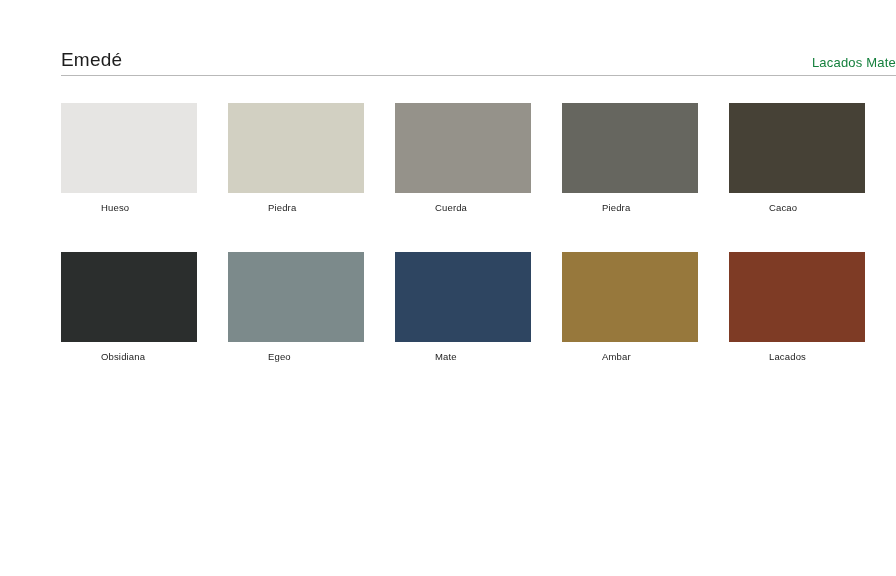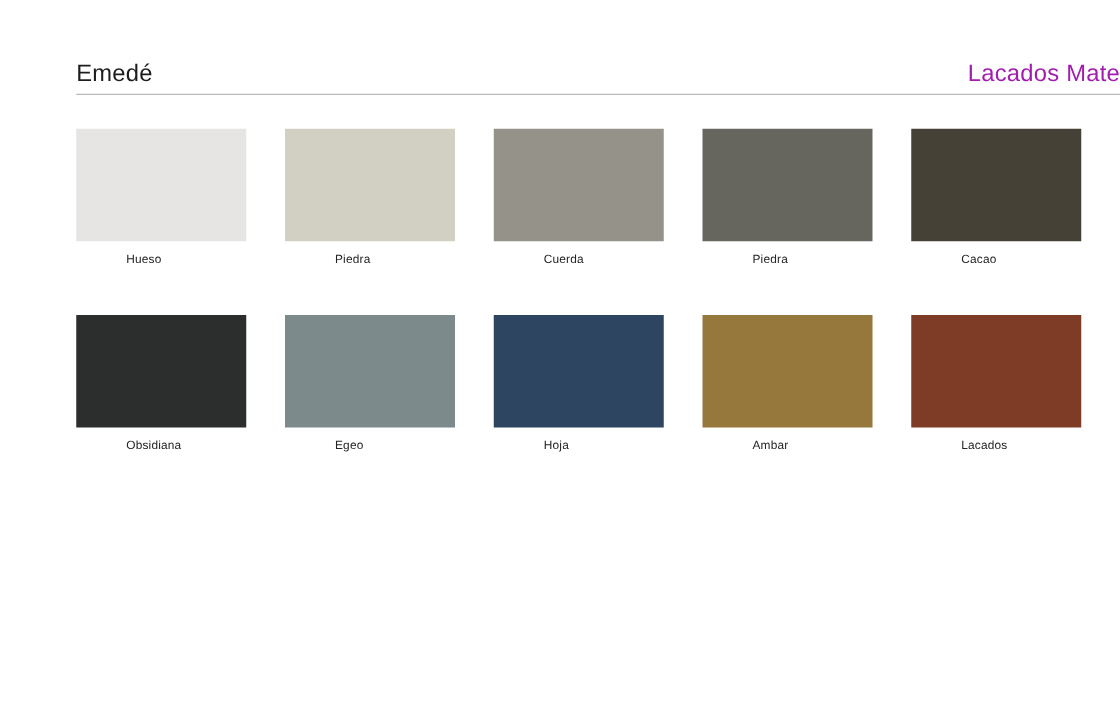--- a/index.html
+++ b/index.html
@@ -38,24 +38,24 @@
     padding-bottom: 6px;
   }
   .brand {
     font-size: 19px;
     font-weight: 400;
     letter-spacing: 0.2px;
     color: #1d1d1d;
     line-height: 1;
   }
   .collection {
-    font-size: 19px;
+    font-size: 13px;
     font-weight: 400;
     letter-spacing: 0.2px;
-    color: #a21caf;
+    color: #15803d;
     line-height: 1;
   }
 
   
   .grid {
     position: absolute;
     left: 61px;
     top: 103px;
     width: 810px;
     display: grid;
@@ -116,21 +116,21 @@
       <div class="swatch-cell">
         <div class="chip" style="background-color: rgb(43, 46, 45);"></div>
         <div class="chip-label">Obsidiana</div>
       </div>
       <div class="swatch-cell">
         <div class="chip" style="background-color: rgb(124, 138, 139);"></div>
         <div class="chip-label">Egeo</div>
       </div>
       <div class="swatch-cell">
         <div class="chip" style="background-color: rgb(46, 69, 97);"></div>
-        <div class="chip-label">Hoja</div>
+        <div class="chip-label">Mate</div>
       </div>
       <div class="swatch-cell">
         <div class="chip" style="background-color: rgb(151, 120, 60);"></div>
         <div class="chip-label">Ambar</div>
       </div>
       <div class="swatch-cell">
         <div class="chip" style="background-color: rgb(126, 59, 37);"></div>
         <div class="chip-label">Lacados</div>
       </div>
     </div>

